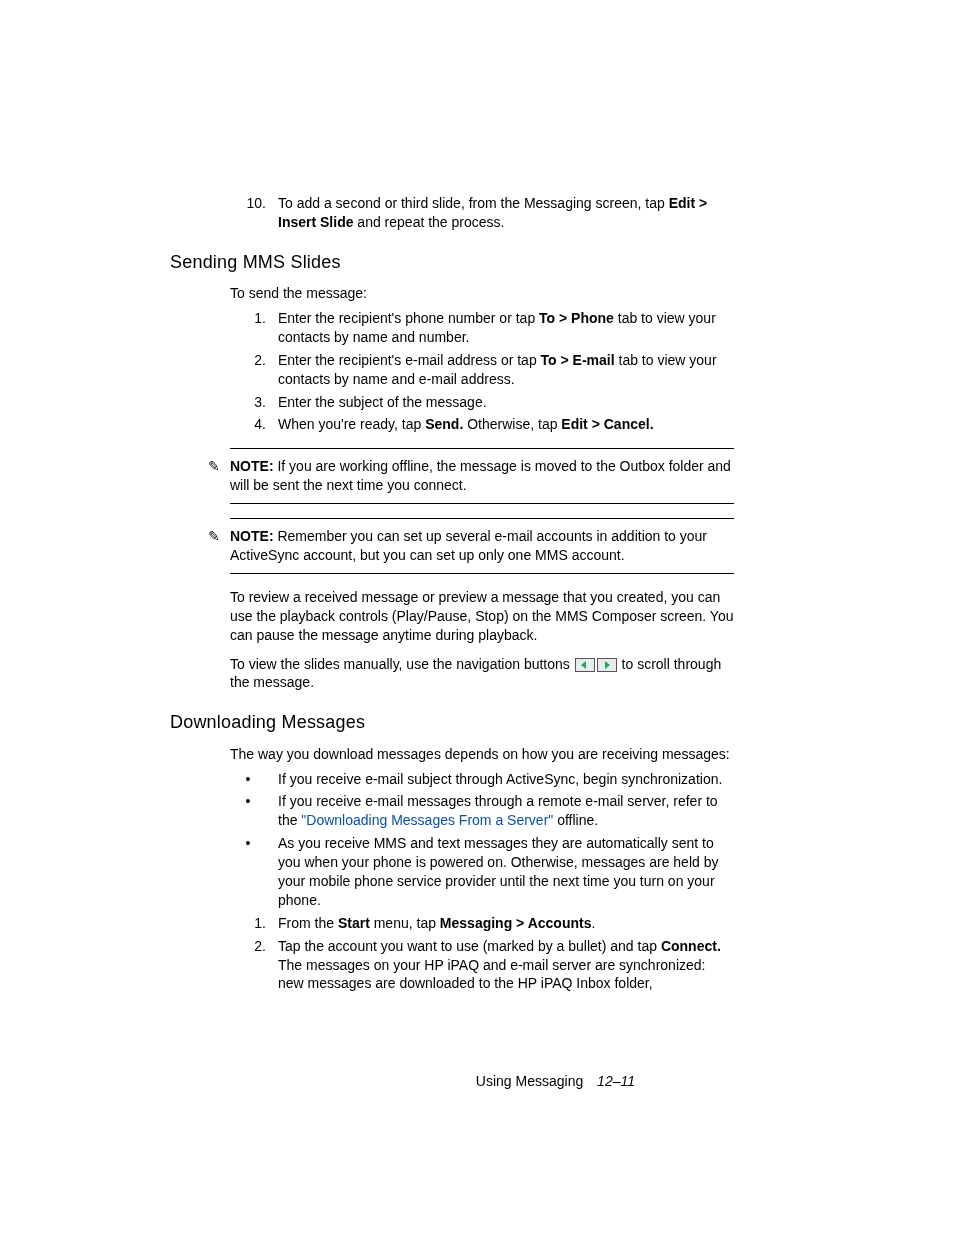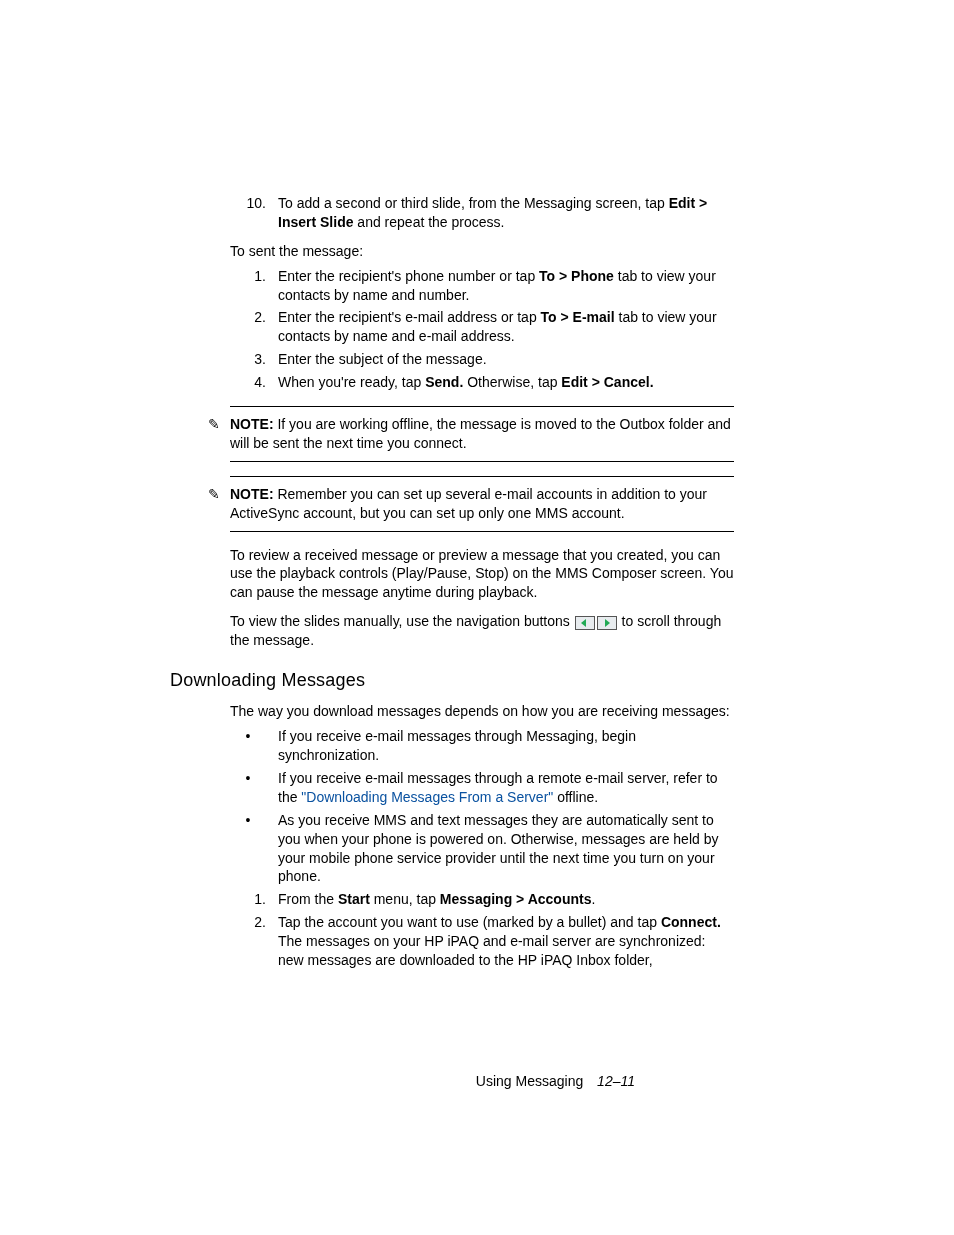--- a/index.html
+++ b/index.html
@@ -102,21 +102,22 @@
 
 <div class="page">
 
   <div class="ol-item indent-list">
     <div class="ol-num">10.</div>
     <div class="ol-body">
       <span>To add a second or third slide, from the Messaging screen, tap </span><span class="bold">Edit &gt; Insert Slide</span><span> and repeat the process.</span>
     </div>
   </div>
 
-  <div class="para">To sent the message:</div>
+  <div class="h2">Sending MMS Slides</div>
+  <div class="para">To send the message:</div>
 
   <div class="ol-item">
     <div class="ol-num">1.</div>
     <div class="ol-body"><span>Enter the recipient's phone number or tap </span><span class="bold">To &gt; Phone</span><span> tab to view your contacts by name and number.</span></div>
   </div>
   <div class="ol-item">
     <div class="ol-num">2.</div>
     <div class="ol-body"><span>Enter the recipient's e-mail address or tap </span><span class="bold">To &gt; E-mail</span><span> tab to view your contacts by name and e-mail address.</span></div>
   </div>
   <div class="ol-item">
@@ -144,21 +145,21 @@
     <span class="nav-btn nav-left"></span><span class="nav-btn nav-right"></span>
     <span> to scroll through the message.</span>
   </div>
 
   <div class="h2">Downloading Messages</div>
   <div class="para">The way you download messages depends on how you are receiving messages:</div>
 
   <div class="bullet-list">
     <div class="ol-item">
       <div class="ol-num">•</div>
-      <div class="ol-body">If you receive e-mail messages through Messaging, begin synchronization.</div>
+      <div class="ol-body">If you receive e-mail subject through ActiveSync, begin synchronization.</div>
     </div>
     <div class="ol-item">
       <div class="ol-num">•</div>
       <div class="ol-body"><span>If you receive e-mail messages through a remote e-mail server, refer to the </span><span class="link">"Downloading Messages From a Server"</span><span> offline.</span></div>
     </div>
     <div class="ol-item">
       <div class="ol-num">•</div>
       <div class="ol-body">As you receive MMS and text messages they are automatically sent to you when your phone is powered on. Otherwise, messages are held by your mobile phone service provider until the next time you turn on your phone.</div>
     </div>
   </div>

